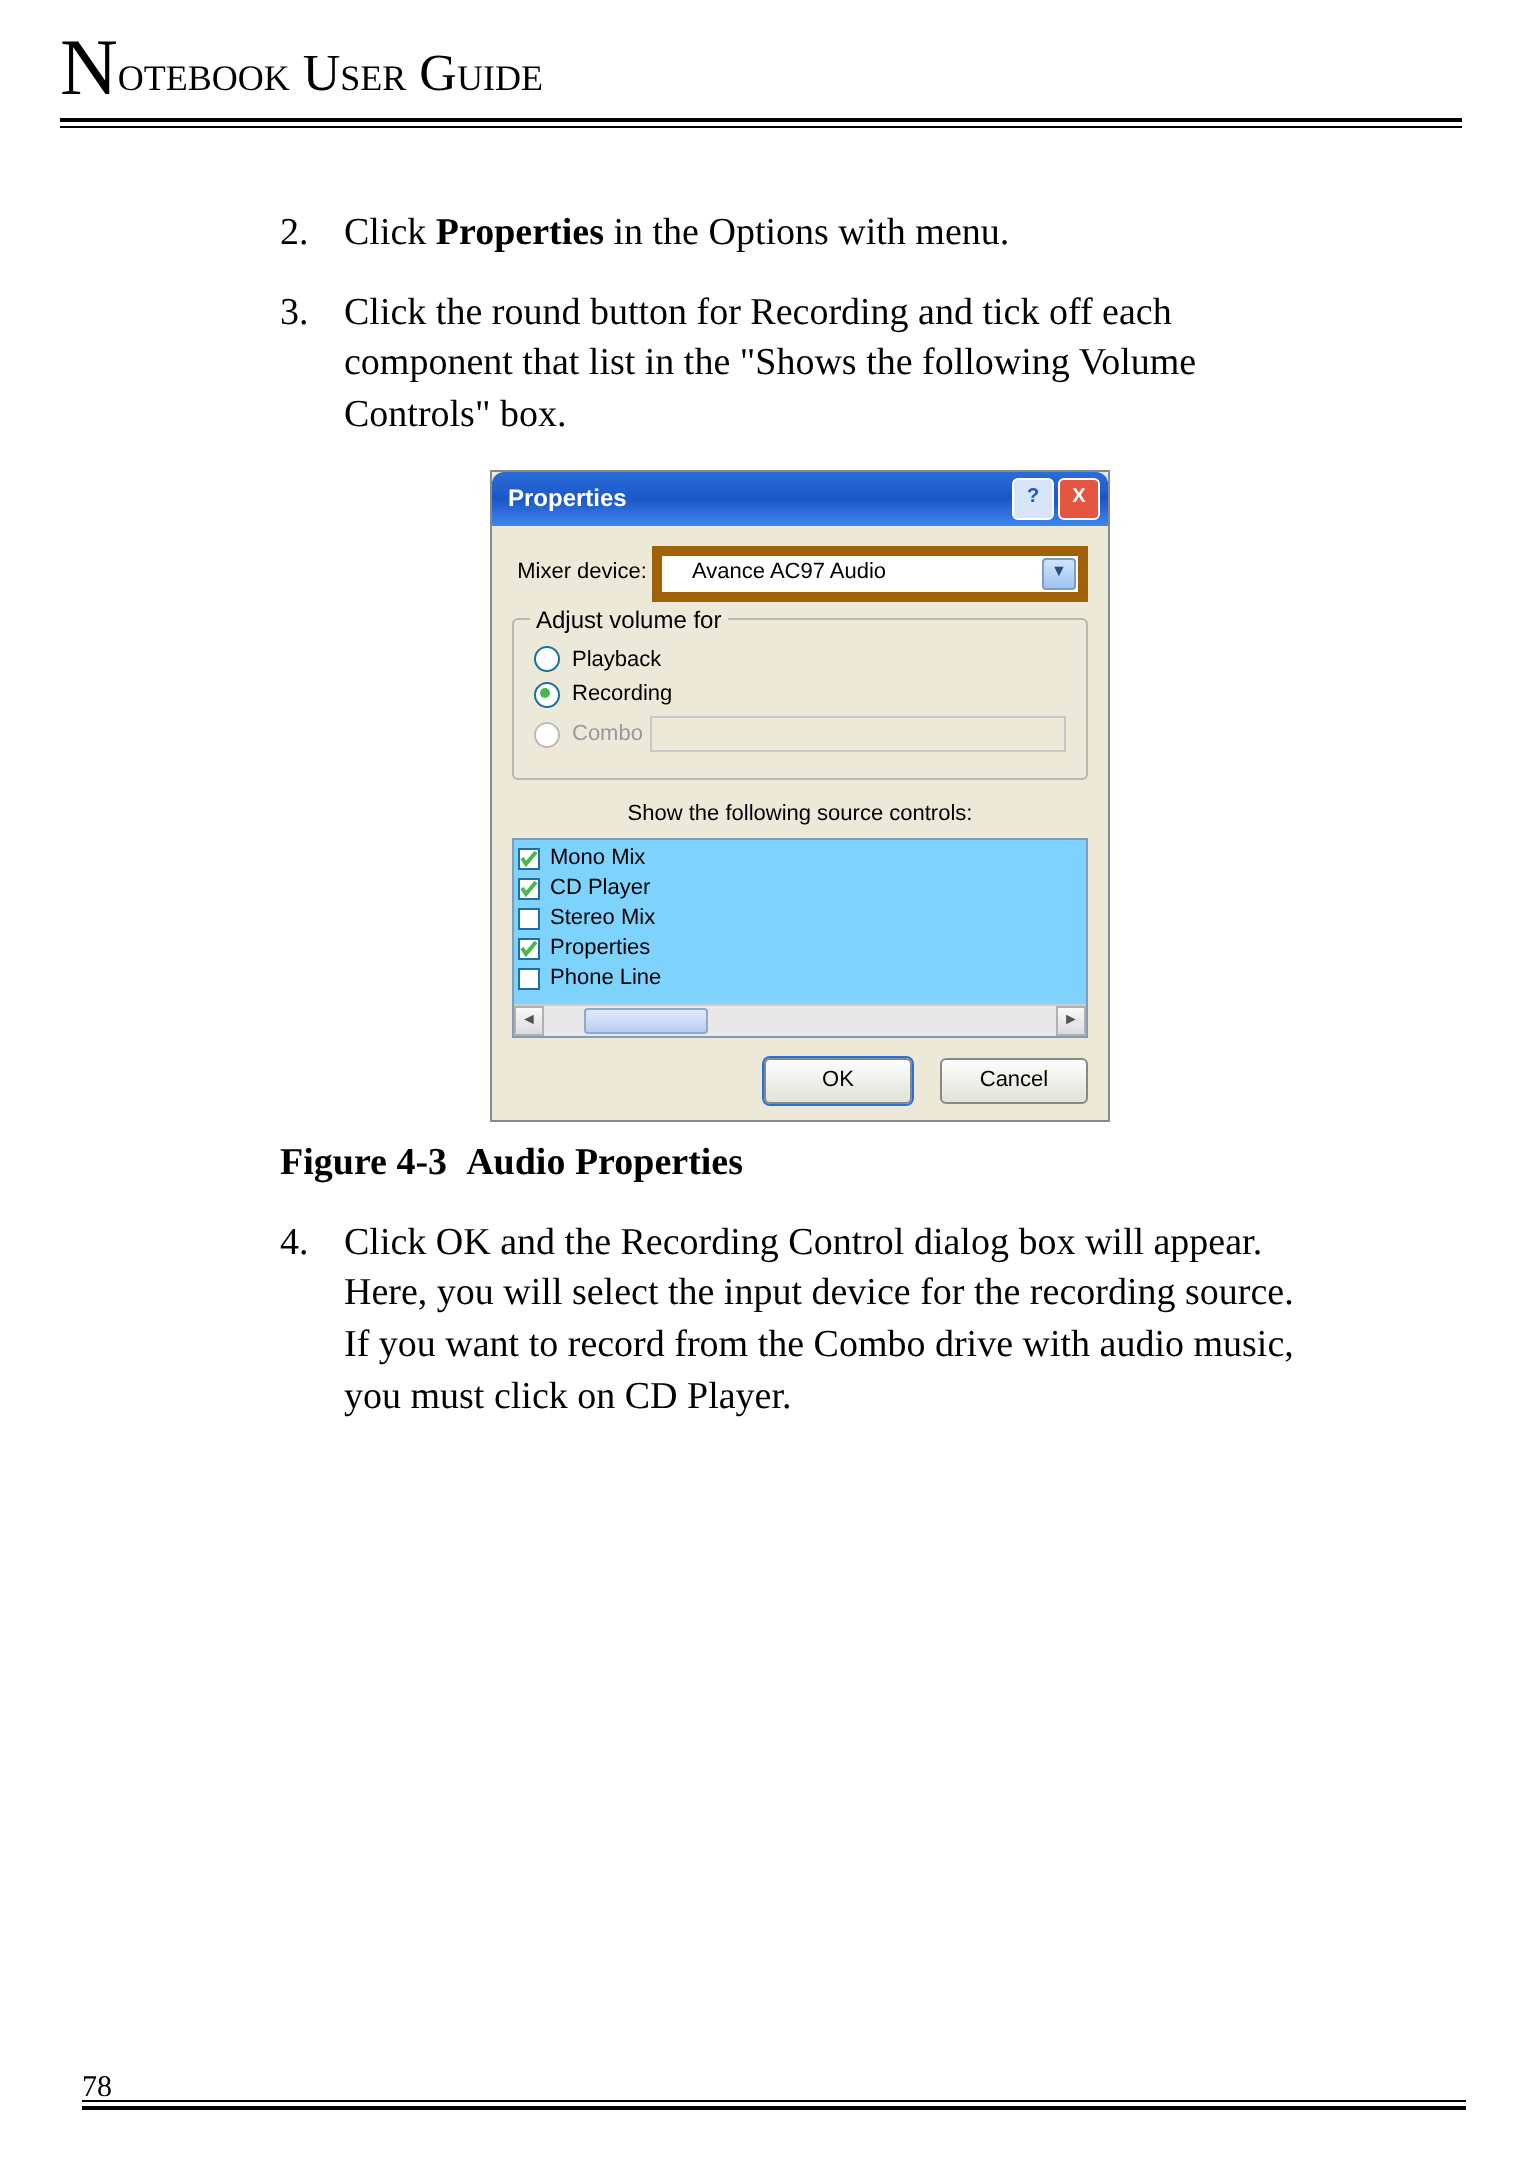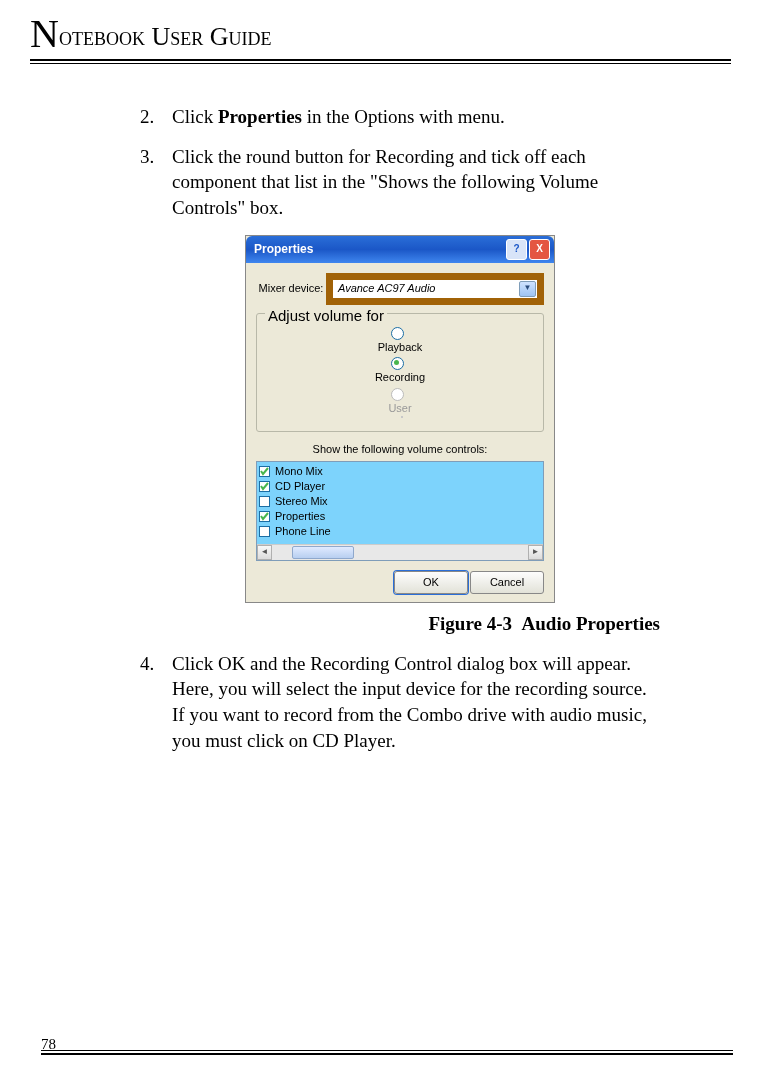--- a/index.html
+++ b/index.html
@@ -52,21 +52,21 @@
     flex: none;
   }
   .list-body {
     flex: 1;
   }
   .figure-wrap {
     text-align: center;
     margin: 6px 0 8px 0;
   }
   .figure-caption {
-    text-align: right;
+    text-align: left;
     font-weight: bold;
     font-size: 19px;
     margin: 8px 0 14px 0;
   }
   .footer {
     position: absolute;
     bottom: 24px;
     left: 28px;
     right: 28px;
     margin-left: 13px;
@@ -120,28 +120,27 @@
     color: #fff;
   }
   .dlg-body {
     padding: 10px 10px 8px 10px;
   }
   .row { display: flex; align-items: center; margin-bottom: 8px; }
   .row label.lab { width: 70px; }
   .select {
     flex: 1;
     background: #fff;
-    border: 7px solid #a16207;
+    border: 5px solid #a16207;
     height: 18px;
     display: flex;
     align-items: center;
-    padding: 0 5px;
+    padding: 0 15px;
     font-size: 11px;
     position: relative;
-    font-style: italic;
   }
   .select .arrow {
     position: absolute;
     right: 1px; top: 1px; bottom: 1px;
     width: 15px;
     background: linear-gradient(to bottom,#cfe3ff,#9fc4f2);
     border: 1px solid #7f9db9;
     border-radius: 2px;
     display:flex;align-items:center;justify-content:center;
     color:#2a4b7c;font-size:8px;
@@ -152,23 +151,23 @@
     padding: 10px 10px 10px 10px;
     margin-bottom: 10px;
     position: relative;
   }
   .groupbox .legend {
     position: absolute;
     top: -8px;
     left: 8px;
     background: #ece9d8;
     padding: 0 3px;
-    font-size: 15px;
-  }
-  .radio-row { display:flex; align-items:center; margin: 3px 0; flex-direction: column; }
+    font-size: 12px;
+  }
+  .radio-row { display:flex; align-items:center; margin: 3px 0; }
   .radio { 
     width:11px;height:11px;border:1px solid #1c6ea4;border-radius:50%;
     background:#fff;margin-right:6px;position:relative;flex:none;
   }
   .radio.checked::after{
     content:"";position:absolute;top:2px;left:2px;width:5px;height:5px;
     background:#49b64e;border-radius:50%;
   }
   .radio.disabled{border-color:#bbb;}
   .disabled-text{color:#999;}
@@ -200,21 +199,21 @@
     width:15px;height:15px;background:linear-gradient(#f8f8f8,#dcdcdc);
     border:1px solid #b0b0b0;display:flex;align-items:center;justify-content:center;
     font-size:8px;color:#555;box-sizing:border-box;
   }
   .sb-track{flex:1;background:#e8e8e8;position:relative;}
   .sb-thumb{
     position:absolute;top:1px;bottom:1px;left:20px;width:60px;
     background:linear-gradient(#e0eaff,#b8cff0);border:1px solid #8fa8cc;border-radius:2px;
   }
   .dlg-buttons{
-    display:flex;justify-content:flex-end;gap:2px;margin-top:10px;
+    display:flex;justify-content:flex-end;gap:14px;margin-top:10px;
   }
   .btn{
     width:72px;height:21px;border:1px solid #888;border-radius:3px;
     background:linear-gradient(#fdfdfd,#e2e2d8);
     display:flex;align-items:center;justify-content:center;font-size:11px;
   }
   .btn.default{box-shadow:0 0 0 1px #2a6ed8;}
   .check-svg{width:11px;height:11px;}
 </style>
 </head>
@@ -267,26 +266,26 @@
             <div class="radio-row">
               <span class="radio"></span>
               <span>Playback</span>
             </div>
             <div class="radio-row">
               <span class="radio checked"></span>
               <span>Recording</span>
             </div>
             <div class="radio-row">
               <span class="radio disabled"></span>
-              <span class="disabled-text">User</span>
+              <span class="disabled-text">Combo</span>
               <span class="other-input"></span>
             </div>
           </div>
 
-          <div class="section-label">Show the following volume controls:</div>
+          <div class="section-label">Show the following source controls:</div>
 
           <div class="listbox">
             <div class="cb-row">
               <span class="cb checked">
                   <svg class="check-svg" viewBox="0 0 11 11">
                     <polyline points="2,5 4,8 9,2" fill="none" stroke="#49b64e" stroke-width="2"></polyline>
                   </svg>
                 </span>
               <span>Mono Mix</span>
             </div>

